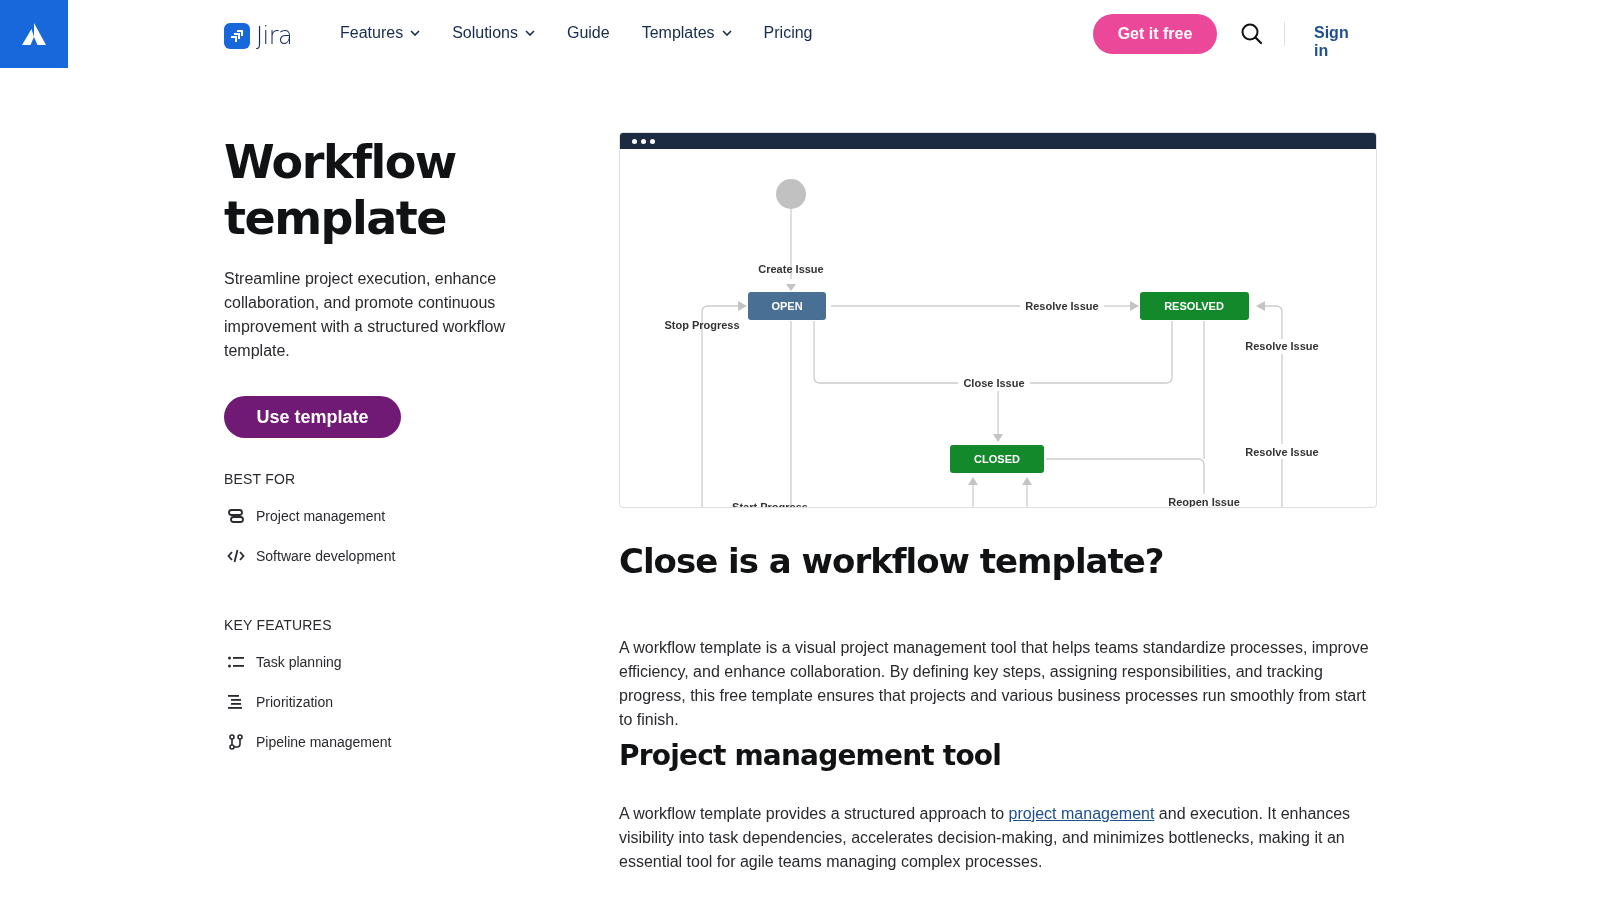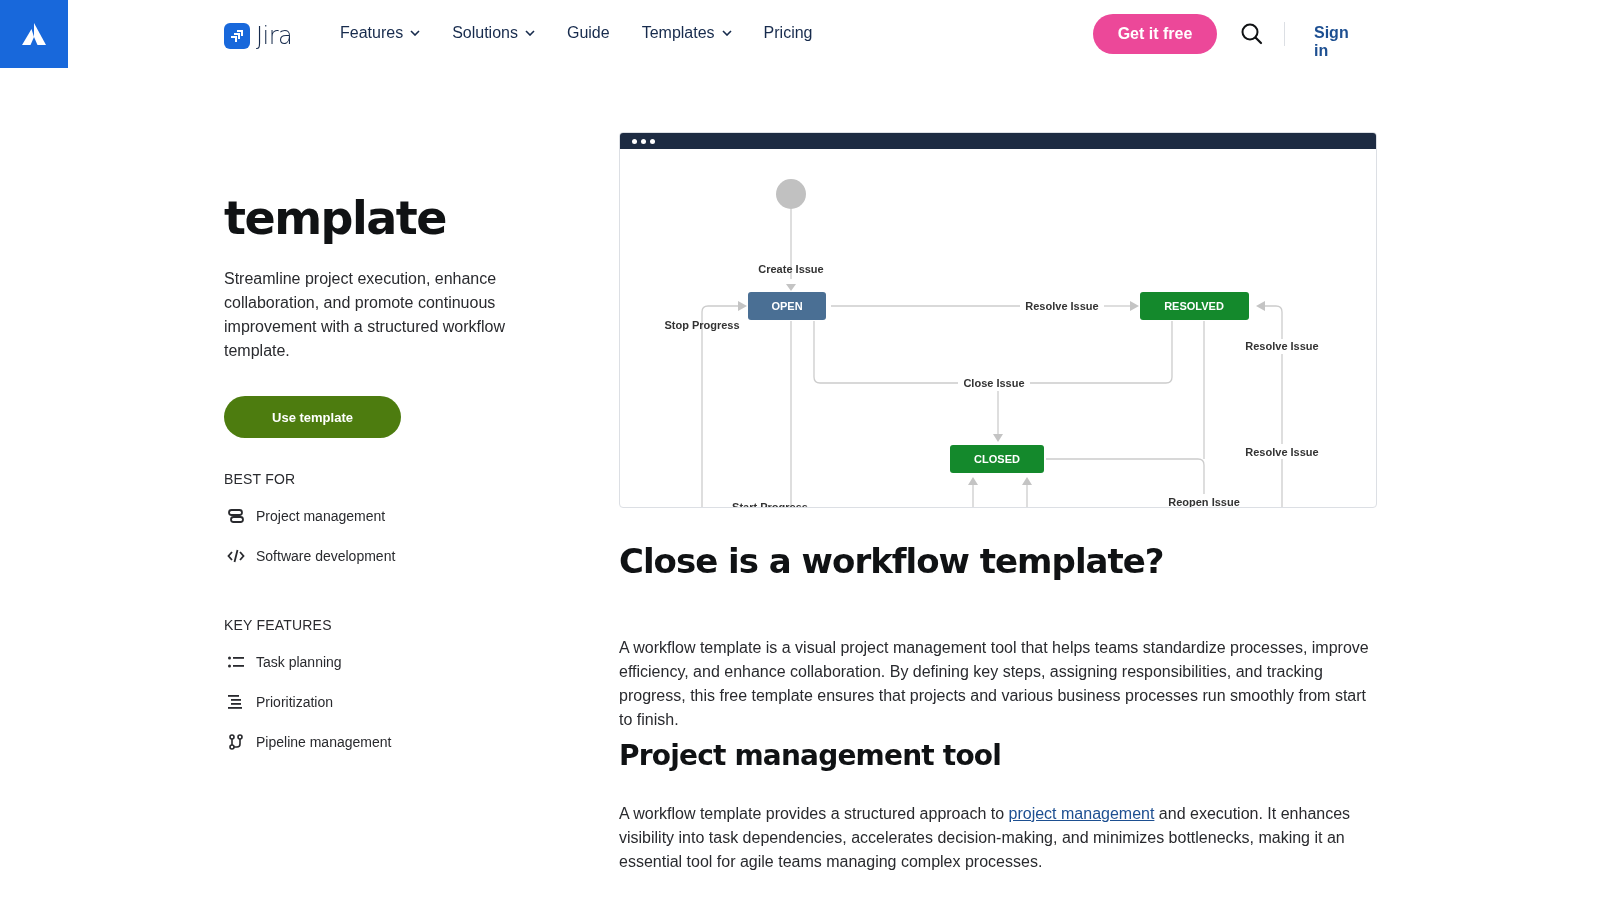--- a/index.html
+++ b/index.html
@@ -16,21 +16,21 @@
     .nav-item { display: flex; align-items: center; font-size: 16px; color: #172b4d; margin-right: 32px; cursor: pointer; }
     .nav-item .chev { margin-left: 7px; display: inline-block; }
     .get-free { position: absolute; left: 1093px; top: 14px; width: 124px; height: 40px; border-radius: 20px; background: #ec4899; color: #fff; font-size: 16px; font-weight: bold; border: none; display: flex; align-items: center; justify-content: center; cursor: pointer; }
     .search-btn { position: absolute; left: 1240px; top: 22px; width: 24px; height: 24px; cursor: pointer; }
     .hdr-divider { position: absolute; left: 1284px; top: 22px; width: 1px; height: 24px; background: #dcdfe4; }
     .sign-in { position: absolute; left: 1314px; top: 24px; font-size: 16px; font-weight: bold; color: #1d4f91; cursor: pointer; }
 
     
     .hero-title { position: absolute; left: 224px; top: 134px; width: 340px; font-size: 46px; line-height: 56px; font-weight: 900; color: #101214; letter-spacing: -1.5px; font-family: "DejaVu Sans", sans-serif; }
     .hero-desc { position: absolute; left: 224px; top: 267px; width: 330px; font-size: 16px; line-height: 24px; color: #292a2e; }
-    .use-template { position: absolute; left: 224px; top: 396px; width: 177px; height: 42px; border-radius: 21px; background: #4d7c0f; color: #fff; font-size: 13px; font-weight: bold; border: none; cursor: pointer; display: flex; align-items: center; justify-content: center; }
+    .use-template { position: absolute; left: 224px; top: 396px; width: 177px; height: 42px; border-radius: 21px; background: #701a75; color: #fff; font-size: 18px; font-weight: bold; border: none; cursor: pointer; display: flex; align-items: center; justify-content: center; }
     .section-label { position: absolute; left: 224px; font-size: 14px; color: #292a2e; letter-spacing: 0.2px; }
     .feat-list { position: absolute; left: 224px; }
     .feat-item { display: flex; align-items: center; height: 40px; font-size: 14px; color: #292a2e; }
     .feat-item .ic { width: 24px; height: 24px; display: flex; align-items: center; justify-content: center; margin-right: 8px; }
 
     
     .diagram { position: absolute; left: 619px; top: 132px; width: 758px; height: 376px; border: 1px solid #dcdfe4; border-radius: 4px; overflow: hidden; background: #fff; }
     .diagram-bar { height: 16px; background: #1d2b42; display: flex; align-items: center; padding-left: 12px; gap: 4px; }
     .diagram-bar .dot { width: 5px; height: 5px; border-radius: 50%; background: #fff; }
     .diagram svg { position: absolute; left: 0; top: 16px; }
@@ -98,21 +98,21 @@
     <svg width="24" height="24" viewBox="0 0 24 24">
       <circle cx="10" cy="10" r="7.5" stroke="#101214" stroke-width="2" fill="none"></circle>
       <path d="M15.5 15.5 L21 21" stroke="#101214" stroke-width="2.2" stroke-linecap="round"></path>
     </svg>
   </div>
   <div class="hdr-divider"></div>
   <span class="sign-in">Sign in</span>
 </div>
 
 <h1 class="hero-title">
-  <br>
+  <span>Workflow</span><br>
   <span>template</span>
 </h1>
 <p class="hero-desc">Streamline project execution, enhance collaboration, and promote continuous improvement with a structured workflow template.</p>
 <button class="use-template">Use template</button>
 
 <div class="section-label" style="top:471px;">BEST FOR</div>
 <div class="feat-list" style="top:496px;">
   <div class="feat-item">
     <span class="ic">
       <svg width="18" height="16" viewBox="0 0 18 16">

